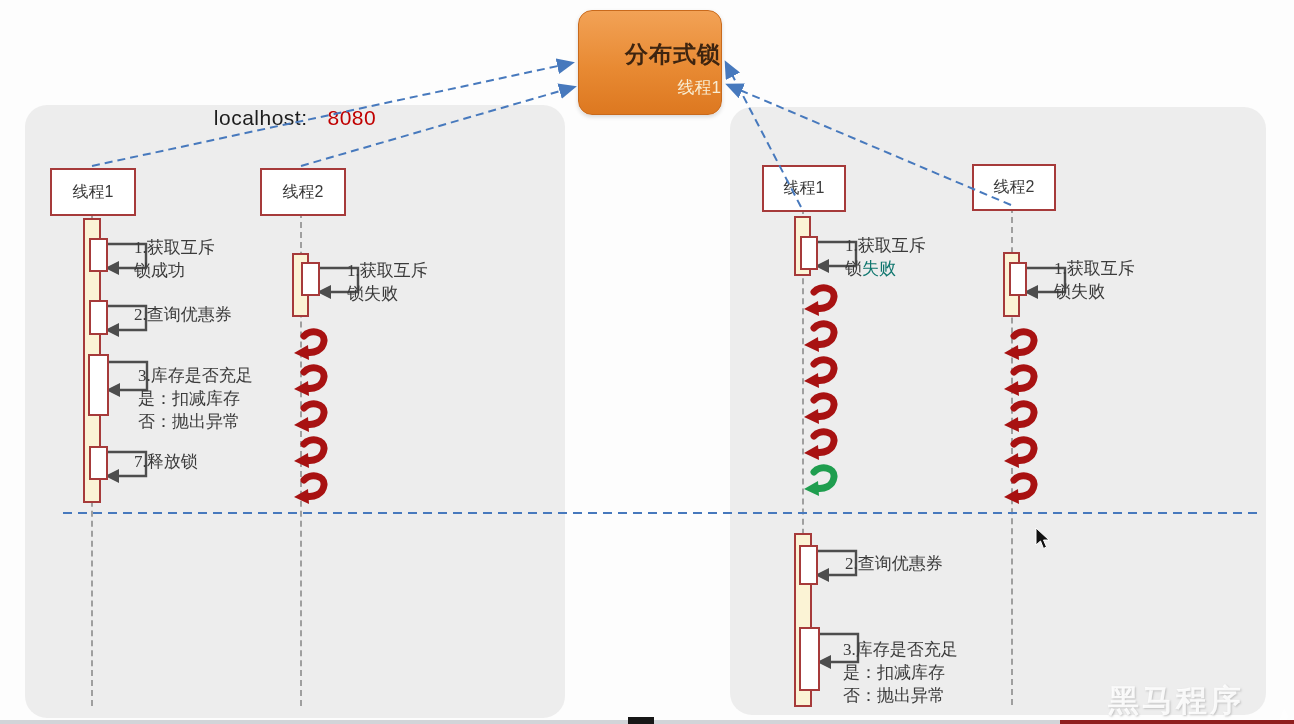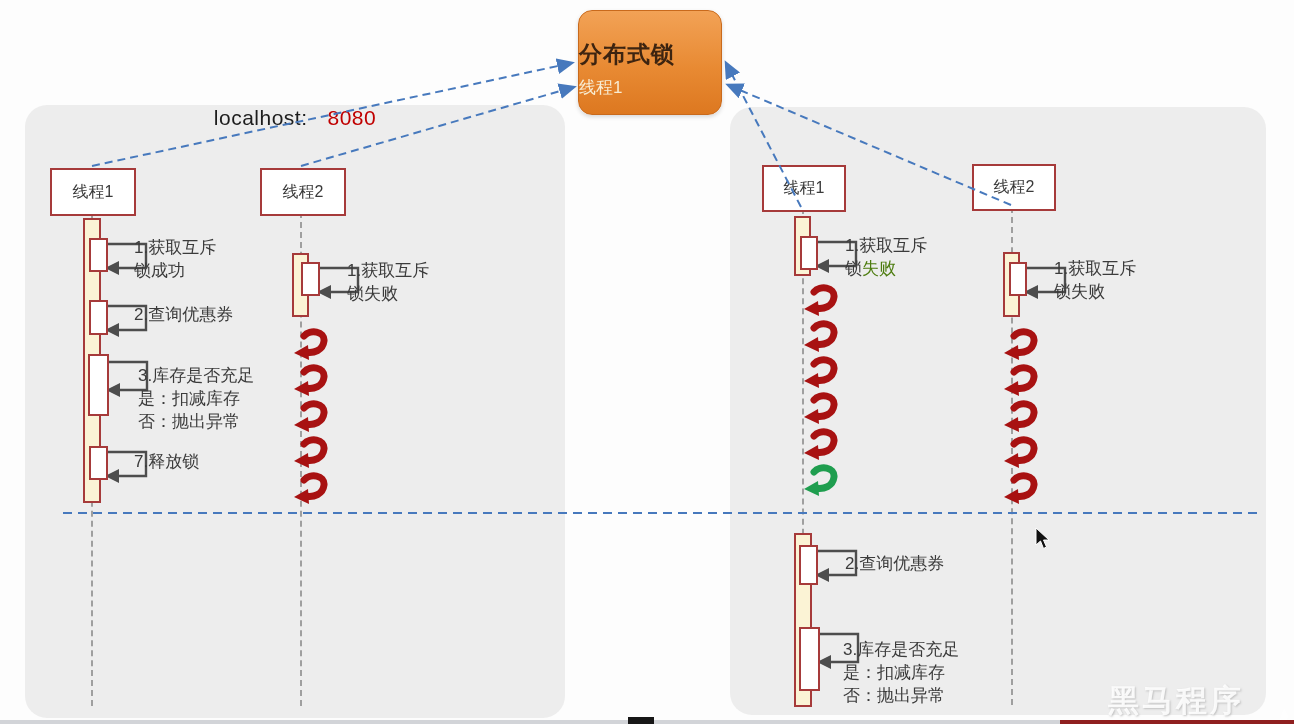--- a/index.html
+++ b/index.html
@@ -10,21 +10,21 @@
   #panel-left{left:25px;top:105px;width:540px;height:613px;}
   #panel-right{left:730px;top:107px;width:536px;height:608px;}
 
   .host-label{position:absolute;z-index:4;font-size:21px;color:#1d1d1d;text-align:center;letter-spacing:.5px;}
   #host-left{left:25px;top:106px;width:540px;}
   #host-right{left:730px;top:104px;width:536px;}
   .host-port{color:#c00000;margin-left:20px;}
 
   .center-box{position:absolute;left:578px;top:10px;width:142px;height:103px;border-radius:14px;
     background:linear-gradient(180deg,#f2a256 0%,#e88a33 55%,#dd7820 100%);
-    border:1px solid #c96a1c;z-index:4;text-align:left;box-shadow:0 2px 4px rgba(0,0,0,.15);}
+    border:1px solid #c96a1c;z-index:4;text-align:right;box-shadow:0 2px 4px rgba(0,0,0,.15);}
   .center-title{margin-top:28px;font-size:23px;font-weight:bold;color:#3d2410;letter-spacing:1px;}
   .center-sub{margin-top:6px;font-size:17px;color:#f8ecd2;}
 
   .thread-box{position:absolute;background:#ffffff;border:2px solid #a63a3a;z-index:4;
     display:flex;align-items:center;justify-content:center;font-size:16px;color:#3a3a3a;}
   #tbox-l1{left:50px;top:168px;width:82px;height:44px;}
   #tbox-l2{left:260px;top:168px;width:82px;height:44px;}
   #tbox-r1{left:762px;top:165px;width:80px;height:43px;}
   #tbox-r2{left:972px;top:164px;width:80px;height:43px;}
 
@@ -46,22 +46,22 @@
   #sb-l1-2{left:89px;top:300px;width:15px;height:31px;}
   #sb-l1-3{left:88px;top:354px;width:17px;height:58px;}
   #sb-l1-4{left:89px;top:446px;width:15px;height:30px;}
   #sb-l2-1{left:301px;top:262px;width:15px;height:30px;}
   #sb-r1-1{left:800px;top:236px;width:14px;height:30px;}
   #sb-r2-1{left:1009px;top:262px;width:14px;height:30px;}
   #sb-r1-2{left:799px;top:545px;width:15px;height:36px;}
   #sb-r1-3{left:799px;top:627px;width:17px;height:60px;}
 
   .loop-svg{position:absolute;z-index:4;}
-  .step-label{position:absolute;z-index:5;font-size:17px;line-height:23px;color:#3b3b3b;white-space:nowrap;}
-  .hl-red{color:#4d7c0f;}
+  .step-label{position:absolute;z-index:5;font-size:17px;line-height:23px;color:#3b3b3b;white-space:nowrap;font-family:Liberation Serif, serif;}
+  .hl-red{color:#0f766e;}
 
   .spiral-stack{position:absolute;z-index:4;display:flex;flex-direction:column;gap:2px;}
   #spiral-l2{left:292px;top:328px;}
   #spiral-r1{left:802px;top:284px;}
   #spiral-r2{left:1002px;top:328px;}
 
   #connector-layer{position:absolute;left:0;top:0;z-index:6;pointer-events:none;}
   #cursor{position:absolute;left:1035px;top:528px;z-index:9;}
 
   #watermark{position:absolute;left:1108px;top:680px;z-index:8;font-size:31px;font-weight:bold;

